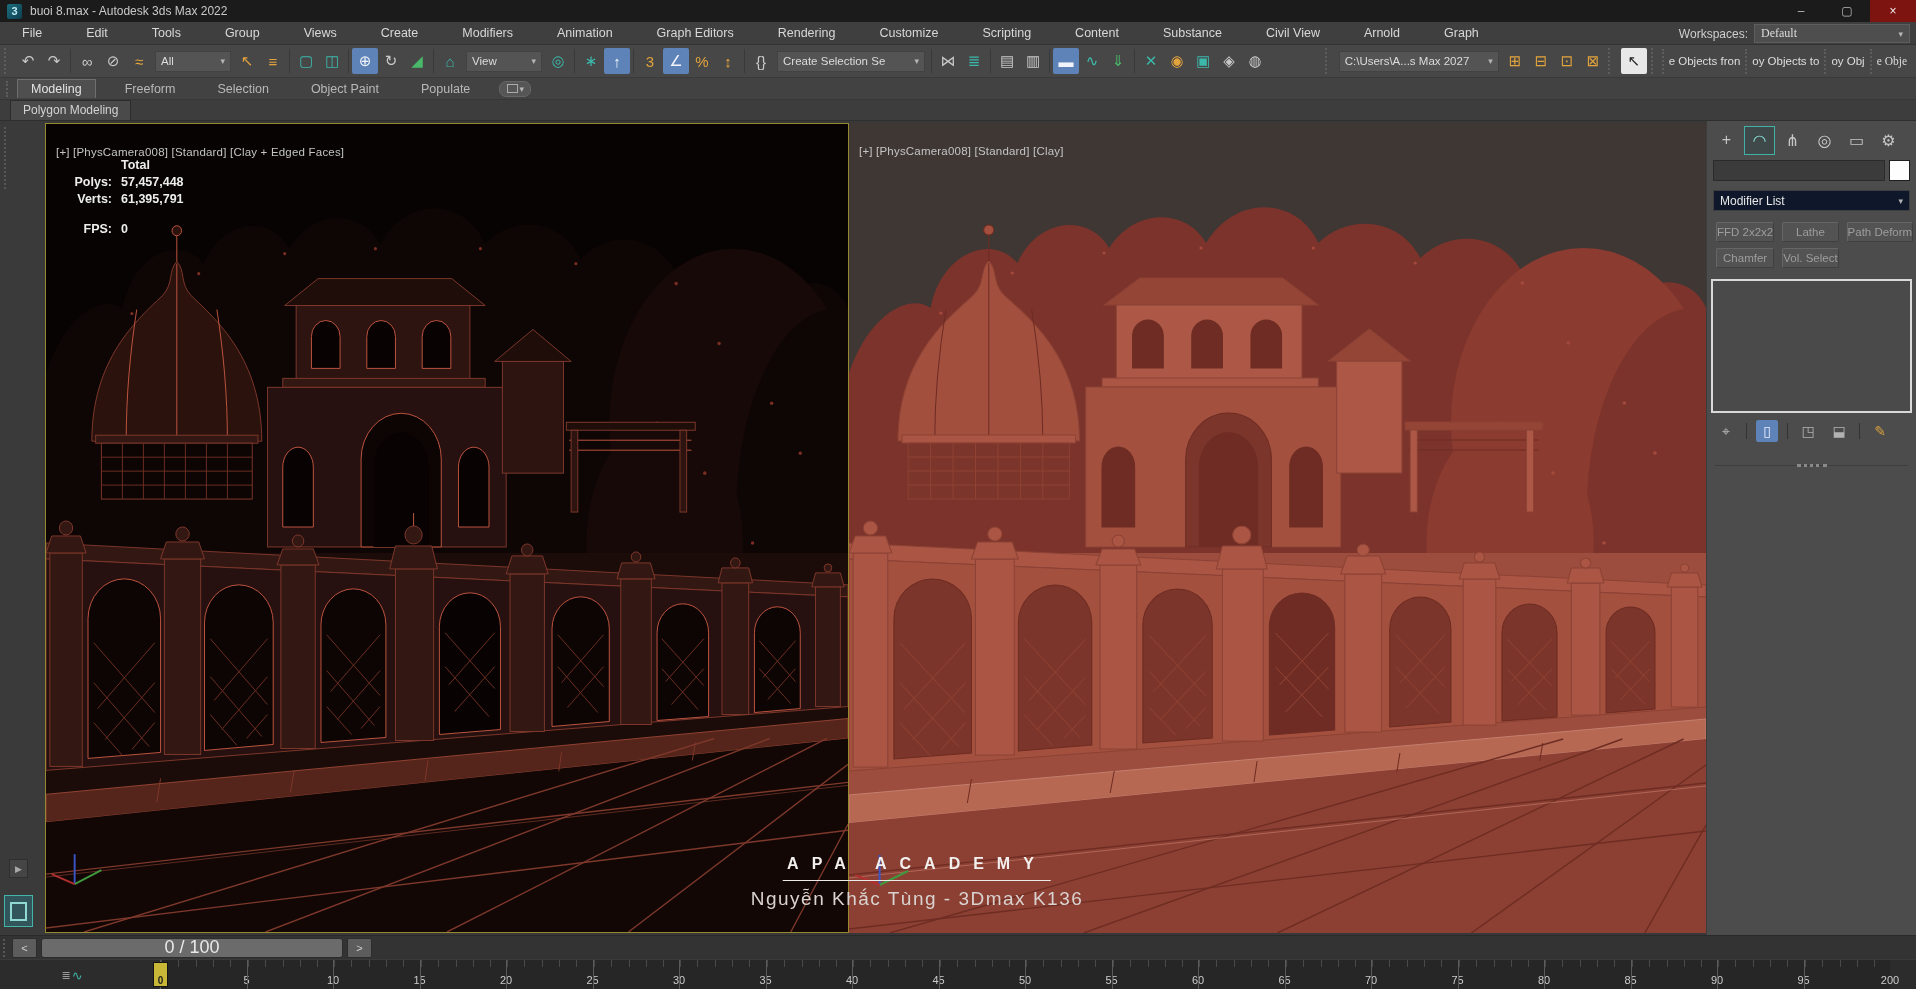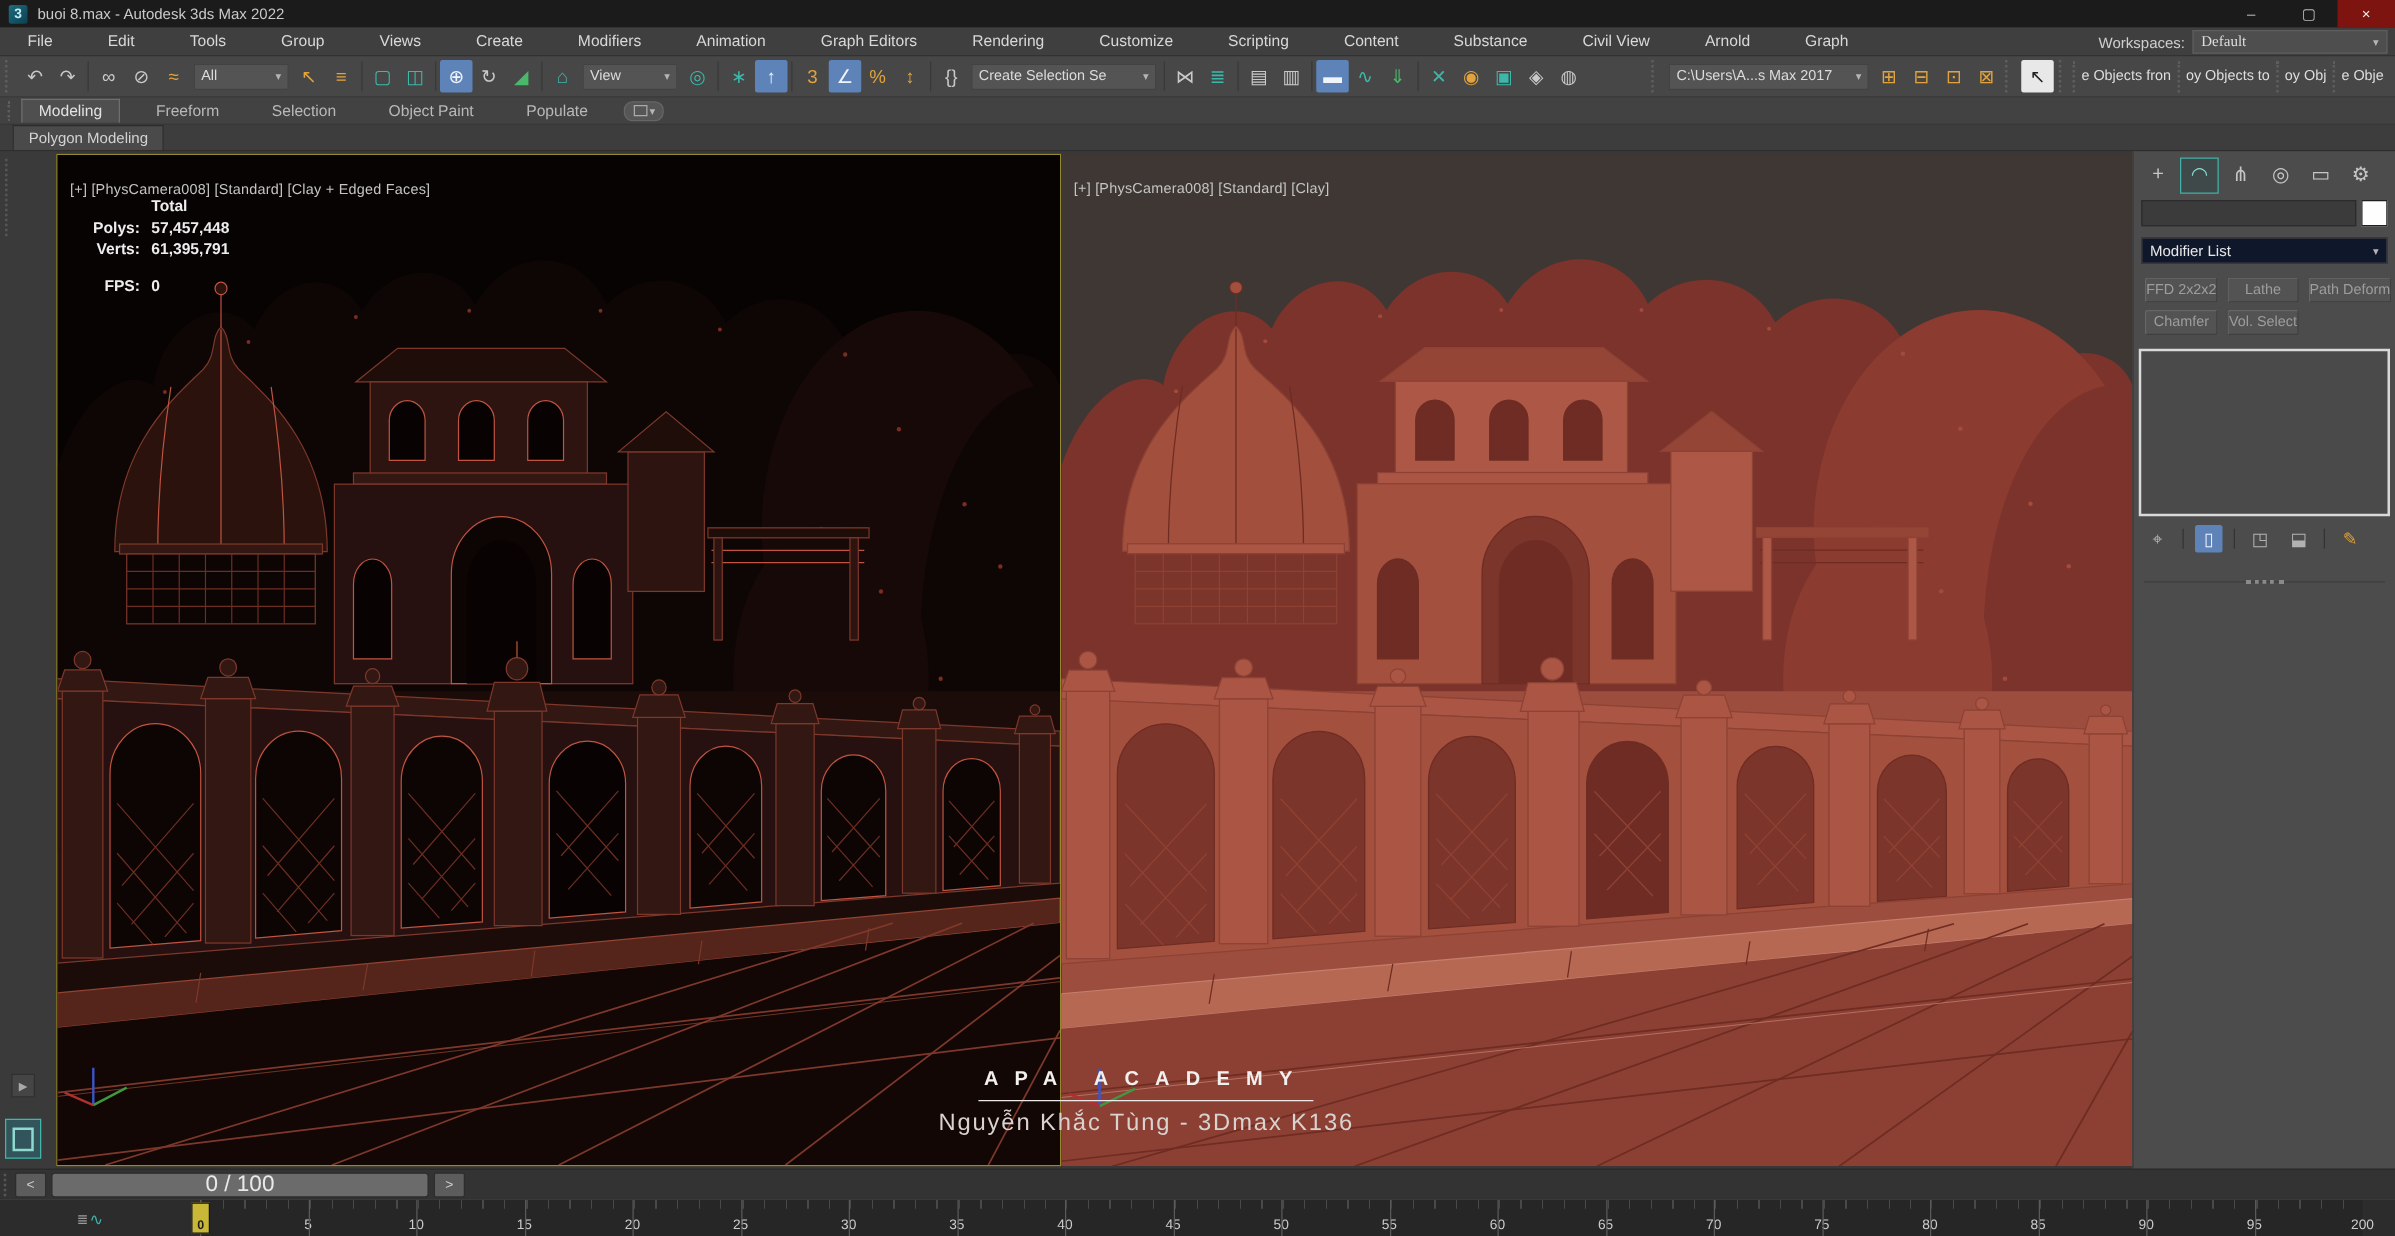--- a/index.html
+++ b/index.html
@@ -189,36 +189,36 @@
   <div class="tbi teal">∿</div>
   <div class="tbi green">⇓</div>
   <div class="tb-sep"></div>
   <div class="tbi teal">✕</div>
   <div class="tbi amber">◉</div>
   <div class="tbi teal">▣</div>
   <div class="tbi">◈</div>
   <div class="tbi">◍</div>
   <div class="tb-grip" style="margin-left:auto;"></div>
   <div class="tb-select w150">
-    <span>C:\Users\A...s Max 2017</span>
+    <span>C:\Users\A...s Max 2027</span>
       <span class="caret">▾</span>
   </div>
   <div class="tbi amber">⊞</div>
   <div class="tbi amber">⊟</div>
   <div class="tbi amber">⊡</div>
   <div class="tbi amber">⊠</div>
   <div class="tb-grip"></div>
   <div class="tbi lightbox">↖</div>
   <div class="tb-grip"></div>
   <div style="display:flex;align-items:center;">
 
   <div class="tb-text-btn" style="border-left:2px dotted #5d5d5d;">e Objects fron</div>
       <div class="tb-text-btn" style="border-left:2px dotted #5d5d5d;">oy Objects to</div>
       <div class="tb-text-btn" style="border-left:2px dotted #5d5d5d;">oy Obj</div>
-      <div class="tb-text-btn" style="border-left:2px dotted #5d5d5d;">e Obje</div>
+      <div class="tb-text-btn" style="border-left:2px dotted #5d5d5d;font-family:Liberation Serif, serif;">e Obje</div>
     </div>
 </div>
 
 <div class="ribbonbar">
   <div class="tb-grip" style="height:16px;"></div>
   <span class="rtab active">Modeling</span>
   <span class="rtab">Freeform</span>
   <span class="rtab">Selection</span>
   <span class="rtab">Object Paint</span>
   <span class="rtab">Populate</span>

